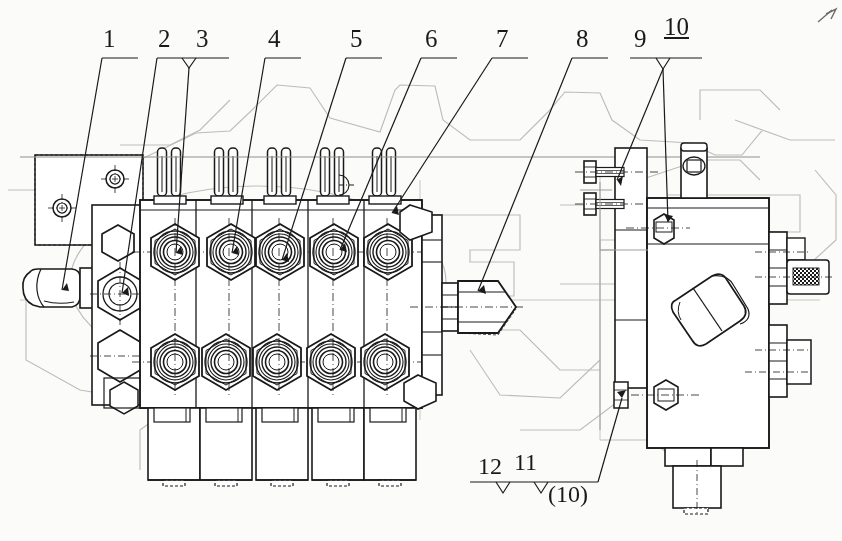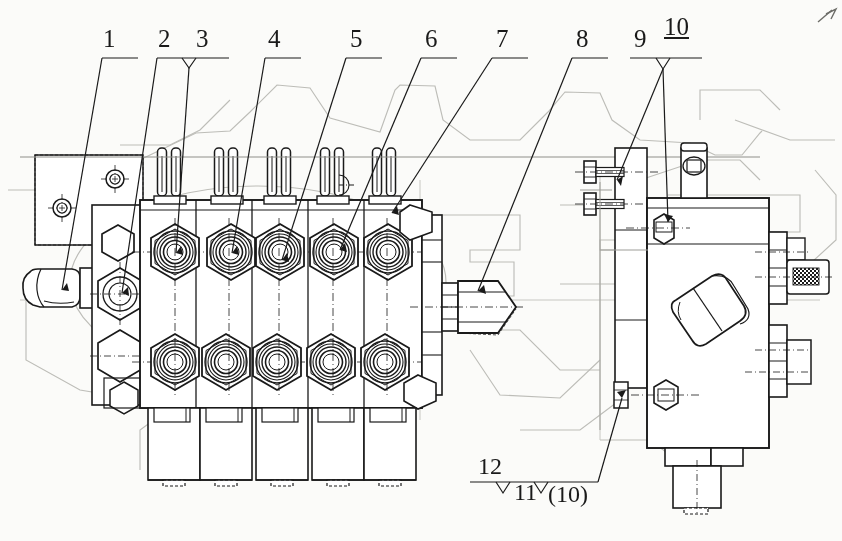--- a/index.html
+++ b/index.html
@@ -456,16 +456,16 @@
   <div class="lbl" style="left:196px;top:26px;">3</div>
   <div class="lbl" style="left:268px;top:26px;">4</div>
   <div class="lbl" style="left:350px;top:26px;">5</div>
   <div class="lbl" style="left:425px;top:26px;">6</div>
   <div class="lbl" style="left:496px;top:26px;">7</div>
   <div class="lbl" style="left:576px;top:26px;">8</div>
   <div class="lbl" style="left:634px;top:26px;">9</div>
   <div class="lbl" style="left:664px;top:14px;text-decoration:underline;">10</div>
 
   <div class="lbl small" style="left:478px;top:454px;">12</div>
-  <div class="lbl small" style="left:514px;top:480px;">11</div>
+  <div class="lbl small" style="left:514px;top:450px;">11</div>
   <div class="lbl small" style="left:548px;top:482px;">(10)</div>
 
 </div>
 
 </body></html>

